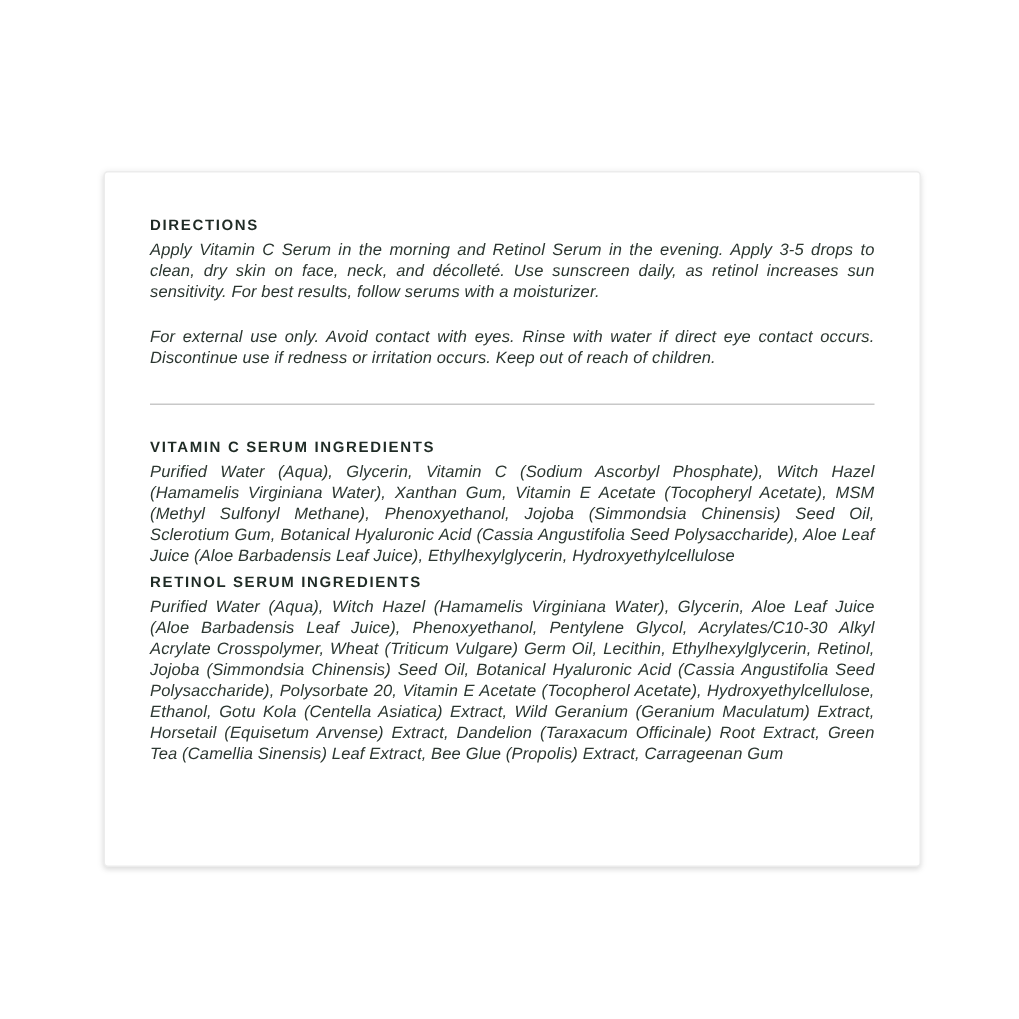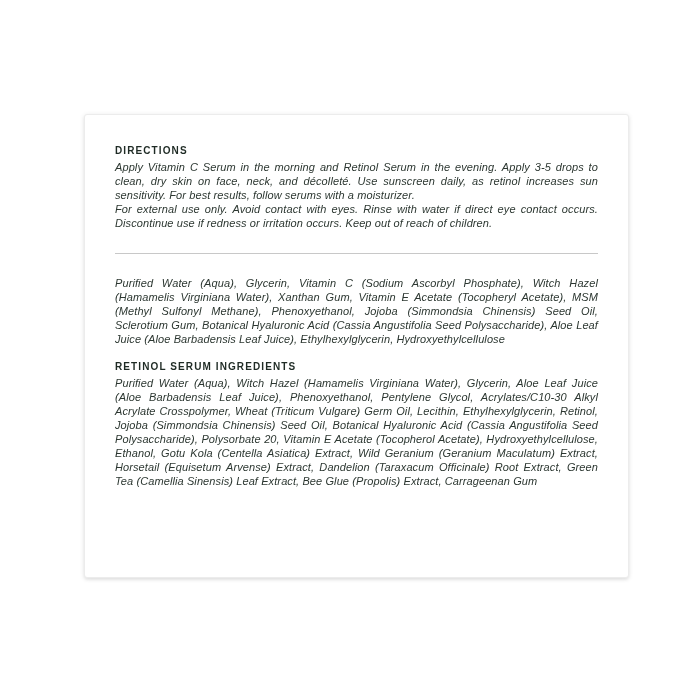--- a/index.html
+++ b/index.html
@@ -14,21 +14,21 @@
   html,body{margin:0;padding:0;}
   body{
     width:679px;height:679px;
     background:var(--page-background);
     font-family:"Liberation Sans", sans-serif;
     position:relative;
     overflow:hidden;
   }
   .card{
     position:absolute;
-    left:84px;top:114px;
+    left:69px;top:114px;
     width:545px;height:464px;
     background:var(--card-background);
     border:1px solid var(--card-edge);
     border-radius:3px;
     box-shadow:0 1px 5px rgba(0,0,0,0.10), 0 2px 3px rgba(0,0,0,0.05);
     padding:29px 30px;
   }
   h2.sec-heading{
     margin:0 0 2px 0;
     font-size:10px;
@@ -39,42 +39,43 @@
   }
   p.body-text{
     margin:0;
     font-size:11px;
     line-height:14px;
     letter-spacing:0.1px;
     text-align:justify;
     color:var(--body-text);
     font-style:italic;
   }
-  p.body-text + p.body-text{}
+  p.body-text + p.body-text{margin-top:16px;}
   hr.divider{
     border:none;
     border-top:1px solid var(--divider);
     margin:23px 0 22px 0;
   }
-  .section-retinol{margin-top:14px;}
+  .section-retinol{margin-top:4px;}
 </style>
 </head>
 <body>
 
 <div class="card">
 
   <section>
     <h2 class="sec-heading">DIRECTIONS</h2>
     <p class="body-text">Apply Vitamin C Serum in the morning and Retinol Serum in the evening. Apply 3-5 drops to clean, dry skin on face, neck, and décolleté. Use sunscreen daily, as retinol increases sun sensitivity. For best results, follow serums with a moisturizer.</p>
     <p class="body-text">For external use only. Avoid contact with eyes. Rinse with water if direct eye contact occurs. Discontinue use if redness or irritation occurs. Keep out of reach of children.</p>
   </section>
 
   <hr class="divider">
 
   <section>
+    <h2 class="sec-heading">VITAMIN C SERUM INGREDIENTS</h2>
     <p class="body-text">Purified Water (Aqua), Glycerin, Vitamin C (Sodium Ascorbyl Phosphate), Witch Hazel (Hamamelis Virginiana Water), Xanthan Gum, Vitamin E Acetate (Tocopheryl Acetate), MSM (Methyl Sulfonyl Methane), Phenoxyethanol, Jojoba (Simmondsia Chinensis) Seed Oil, Sclerotium Gum, Botanical Hyaluronic Acid (Cassia Angustifolia Seed Polysaccharide), Aloe Leaf Juice (Aloe Barbadensis Leaf Juice), Ethylhexylglycerin, Hydroxyethylcellulose</p>
   </section>
 
   <section class="section-retinol">
     <h2 class="sec-heading">RETINOL SERUM INGREDIENTS</h2>
     <p class="body-text">Purified Water (Aqua), Witch Hazel (Hamamelis Virginiana Water), Glycerin, Aloe Leaf Juice (Aloe Barbadensis Leaf Juice), Phenoxyethanol, Pentylene Glycol, Acrylates/C10-30 Alkyl Acrylate Crosspolymer, Wheat (Triticum Vulgare) Germ Oil, Lecithin, Ethylhexylglycerin, Retinol, Jojoba (Simmondsia Chinensis) Seed Oil, Botanical Hyaluronic Acid (Cassia Angustifolia Seed Polysaccharide), Polysorbate 20, Vitamin E Acetate (Tocopherol Acetate), Hydroxyethylcellulose, Ethanol, Gotu Kola (Centella Asiatica) Extract, Wild Geranium (Geranium Maculatum) Extract, Horsetail (Equisetum Arvense) Extract, Dandelion (Taraxacum Officinale) Root Extract, Green Tea (Camellia Sinensis) Leaf Extract, Bee Glue (Propolis) Extract, Carrageenan Gum</p>
   </section>
 
 </div>
 

